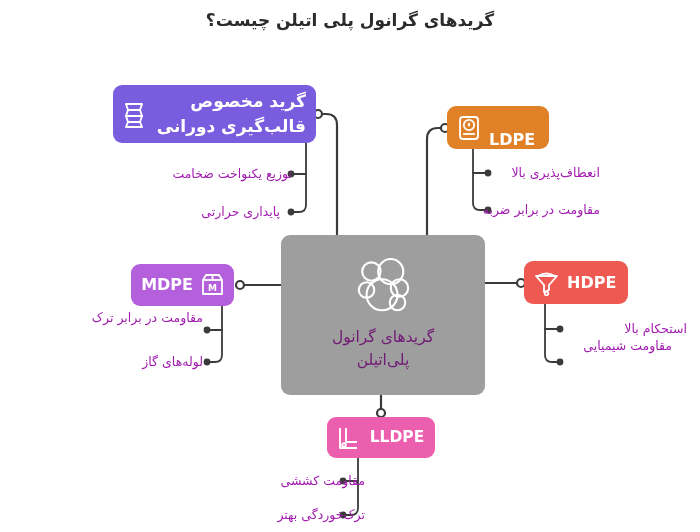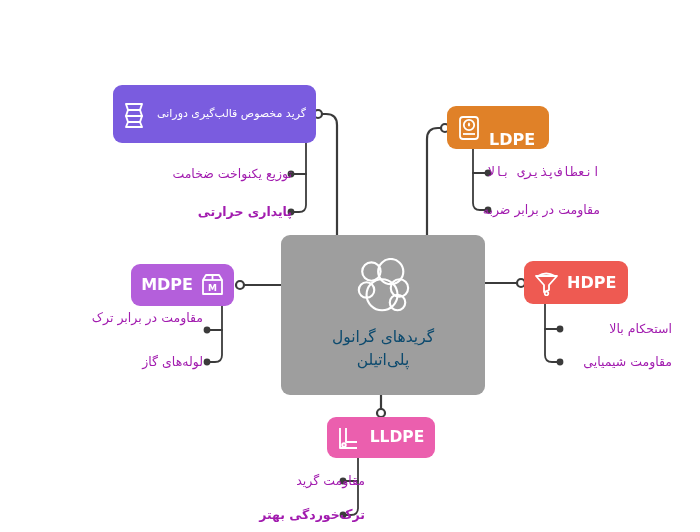--- a/index.html
+++ b/index.html
@@ -74,21 +74,21 @@
     align-items: center;
     justify-content: center;
     box-sizing: border-box;
   }
   .center-icon {
     width: 62px;
     height: 60px;
     margin-bottom: 8px;
   }
   .center-label {
-    color: #0c4a6e;
+    color: #701a75;
     font-size: 15.5px;
     line-height: 1.5;
     text-align: center;
     direction: rtl;
   }
 
   
   .node {
     position: absolute;
     display: flex;
@@ -115,22 +115,22 @@
     left: 113px;
     top: 85px;
     width: 203px;
     height: 58px;
     background: #7a5cdf;
     padding: 6px 10px 6px 8px;
     gap: 9px;
     flex-direction: row-reverse;
   }
   #node-roto .node-text {
-    font-size: 11px;
-    font-weight: normal;
+    font-size: 17px;
+    font-weight: bold;
   }
 
   
   #node-ldpe {
     left: 447px;
     top: 106px;
     width: 102px;
     height: 43px;
     background: #e08128;
     padding: 0 9px;
@@ -212,20 +212,21 @@
     white-space: nowrap;
     line-height: 1;
   }
   .leaf.right-aligned { text-align: right; }
 </style>
 </head>
 <body>
 
 <div id="canvas">
 
+  <div class="title">گریدهای گرانول پلی اتیلن چیست؟</div>
 
   <svg id="wires" viewBox="0 0 700 532">
 
     <path class="wire" d="M 337 235 L 337 125 Q 337 114 326 114 L 320 114"></path>
     <circle class="hub-dot-ring" cx="318" cy="114" r="4"></circle>
 
     <path class="wire" d="M 427 235 L 427 139 Q 427 128 438 128 L 443 128"></path>
     <circle class="hub-dot-ring" cx="445" cy="128" r="4"></circle>
 
     <path class="wire" d="M 485 283 L 516 283"></path>
@@ -287,67 +288,67 @@
           <path d="M5 5 H21 L19 11 H7 Z"></path>
           <path d="M7 11 H19 L21 17 H5 Z"></path>
           <path d="M5 17 H21 L19 23 H7 Z"></path>
           <path d="M7 23 H19 L21 28 H5 Z"></path>
         </g>
       </svg>
     </span>
     <span class="node-text">گرید مخصوص قالب‌گیری دورانی</span>
   </div>
   <div class="leaf right-aligned" style="right:408px; top:168px;">توزیع یکنواخت ضخامت</div>
-  <div class="leaf right-aligned" style="right:408px; top:206px;font-weight:bold;">پایداری حرارتی</div>
+  <div class="leaf right-aligned" style="right:420px; top:206px;">پایداری حرارتی</div>
 
   <div class="node" id="node-ldpe">
     <span class="node-icon">
       <svg width="26" height="28" viewBox="0 0 26 28">
         <g fill="none" stroke="#ffffff" stroke-width="1.8" stroke-linejoin="round">
           <rect x="4" y="3" width="18" height="22" rx="3"></rect>
           <circle cx="13" cy="11" r="5.2"></circle>
           <path d="M13 8.2 q2.4 2.6 0 4.6 q-2.4 -2 0 -4.6Z" fill="#ffffff" stroke="none"></path>
           <path d="M7 20 h12"></path>
         </g>
       </svg>
     </span>
     <span class="node-text">LDPE</span>
   </div>
-  <div class="leaf right-aligned" style="right:100px; top:167px;font-family:Liberation Mono, monospace;">انعطاف‌پذیری بالا</div>
+  <div class="leaf right-aligned" style="right:100px; top:167px;">انعطاف‌پذیری بالا</div>
   <div class="leaf right-aligned" style="right:100px; top:204px;margin-left:40px;">مقاومت در برابر ضربه</div>
 
   <div class="node" id="node-hdpe">
     <span class="node-icon">
       <svg width="27" height="27" viewBox="0 0 27 27">
         <g fill="none" stroke="#ffffff" stroke-width="1.8" stroke-linejoin="round">
           <path d="M3 7 H24 L16 16 V21 L11 23 V16 Z"></path>
           <path d="M5 7 q8 -5 17 0"></path>
           <circle cx="13.5" cy="24.5" r="1.8"></circle>
         </g>
       </svg>
     </span>
     <span class="node-text">HDPE</span>
   </div>
-  <div class="leaf right-aligned" style="right:28px; top:323px;">استحکام بالا</div>
-  <div class="leaf right-aligned" style="right:28px; top:356px;">مقاومت شیمیایی</div>
+  <div class="leaf right-aligned" style="right:13px; top:323px;">استحکام بالا</div>
+  <div class="leaf right-aligned" style="right:28px; top:340px;">مقاومت شیمیایی</div>
 
   <div class="node" id="node-lldpe">
     <span class="node-icon">
       <svg width="25" height="26" viewBox="0 0 25 26">
         <g fill="none" stroke="#ffffff" stroke-width="1.9" stroke-linejoin="round">
           <path d="M4 3 V23 H21"></path>
           <path d="M10 3 V17 H21"></path>
           <circle cx="8" cy="20" r="1.8"></circle>
         </g>
       </svg>
     </span>
     <span class="node-text">LLDPE</span>
   </div>
-  <div class="leaf right-aligned" style="right:335px; top:475px;">مقاومت گرید</div>
-  <div class="leaf right-aligned" style="right:335px; top:509px;font-weight:bold;">ترک‌خوردگی بهتر</div>
+  <div class="leaf right-aligned" style="right:335px; top:475px;">مقاومت کششی</div>
+  <div class="leaf right-aligned" style="right:335px; top:509px;">ترک‌خوردگی بهتر</div>
 
   <div class="node" id="node-mdpe">
     <span class="node-icon">
       <svg width="25" height="26" viewBox="0 0 25 26">
         <g fill="none" stroke="#ffffff" stroke-width="1.8" stroke-linejoin="round">
           <path d="M3 8 L6 3 H19 L22 8 V22 H3 Z"></path>
           <path d="M3 8 H22"></path>
           <path d="M12.5 3 V8"></path>
         </g>
         <text x="12.5" y="19" font-family="DejaVu Sans, sans-serif" font-size="9" font-weight="bold" fill="#ffffff" text-anchor="middle">M</text>

